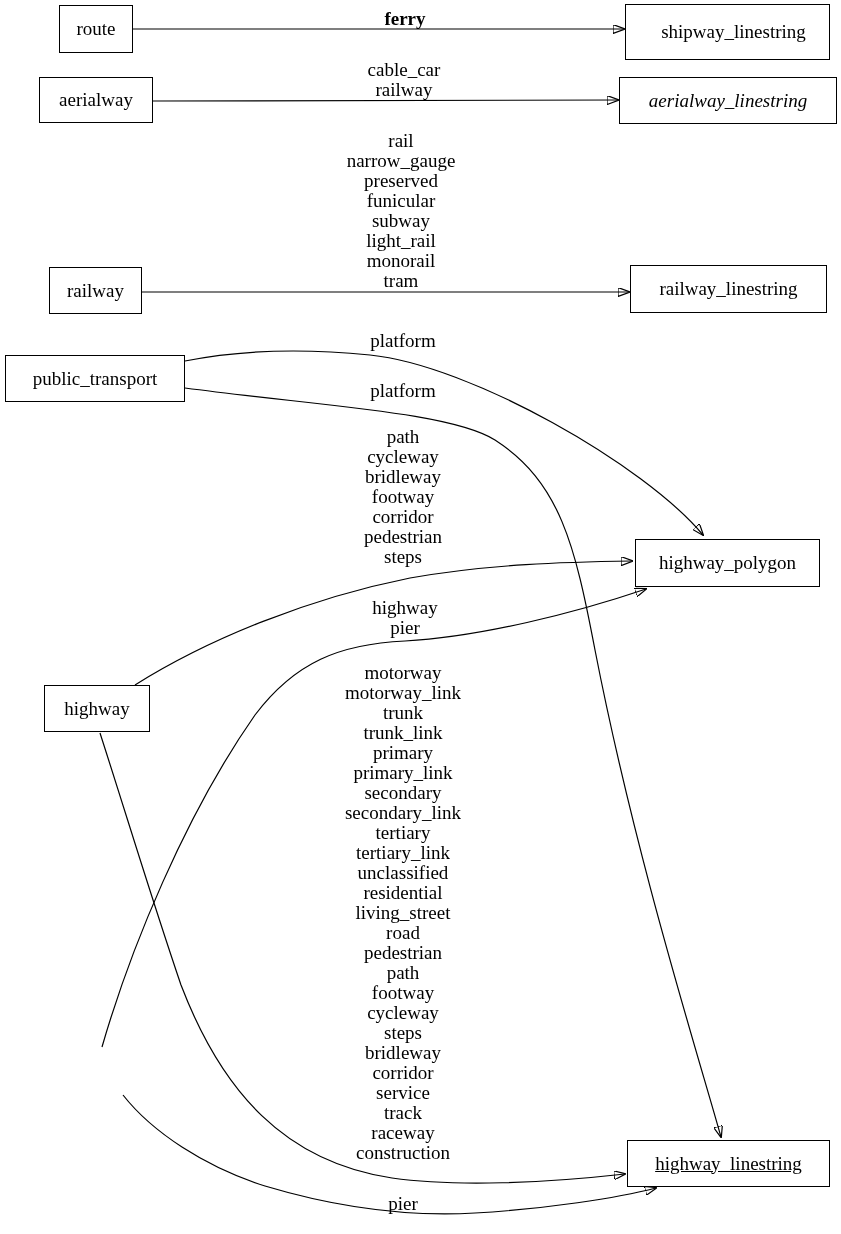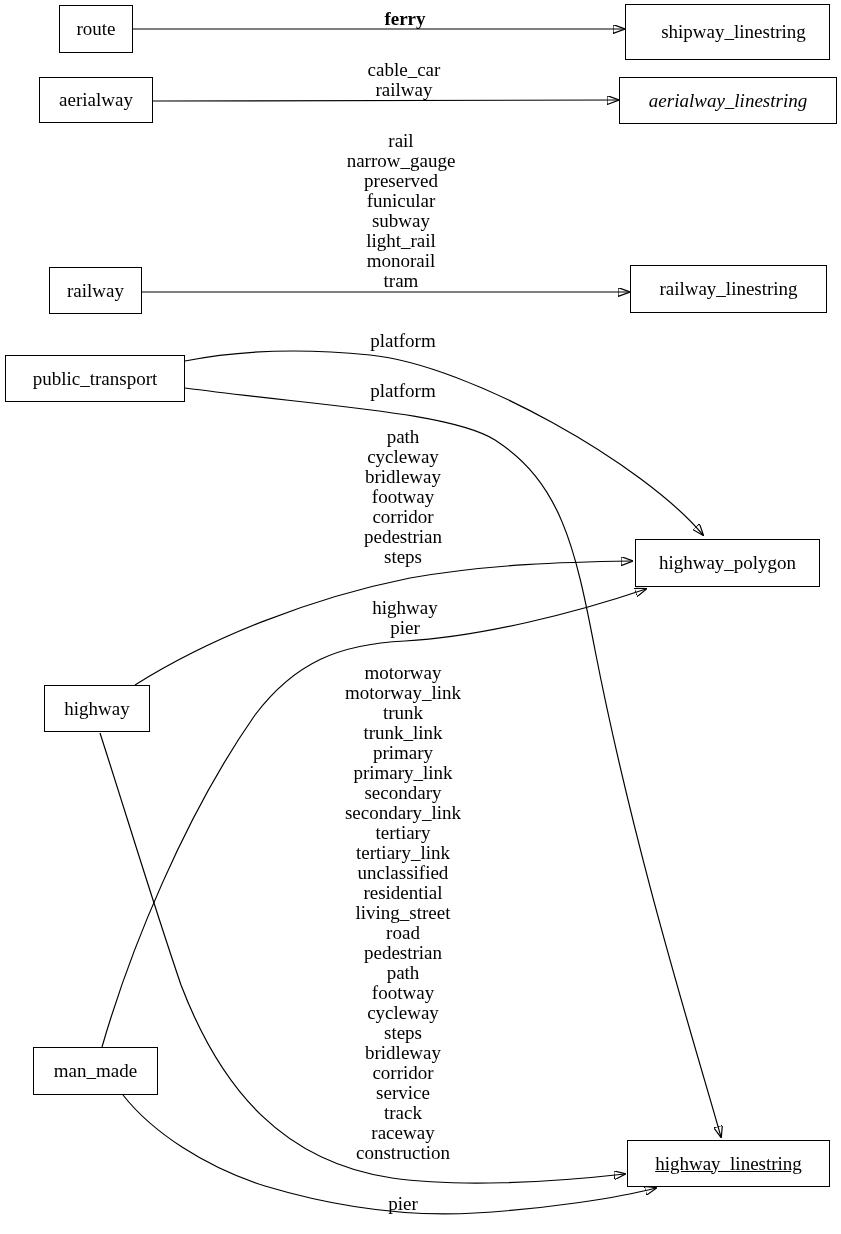--- a/index.html
+++ b/index.html
@@ -72,23 +72,20 @@
   </div>
   <div class="node" style="left:635px;top:539px;width:185px;height:48px;">
     <span>highway_polygon</span>
   </div>
   <div class="node" style="left:5px;top:355px;width:180px;height:47px;">
     <span>public_transport</span>
   </div>
   <div class="node" style="left:44px;top:685px;width:106px;height:47px;">
     <span>highway</span>
   </div>
-  <div class="node" style="left:33px;top:1047px;width:125px;height:48px;">
-    <span>man_made</span>
-  </div>
   <div class="node" style="left:627px;top:1140px;width:203px;height:47px;text-decoration:underline;">
     <span>highway_linestring</span>
   </div>
 
   <div class="edge-label" style="left:405px;top:19px;font-weight:bold;">ferry</div>
   <div class="edge-label" style="left:404px;top:80px;">cable_car
 railway</div>
   <div class="edge-label" style="left:401px;top:211px;">rail
 narrow_gauge
 preserved

